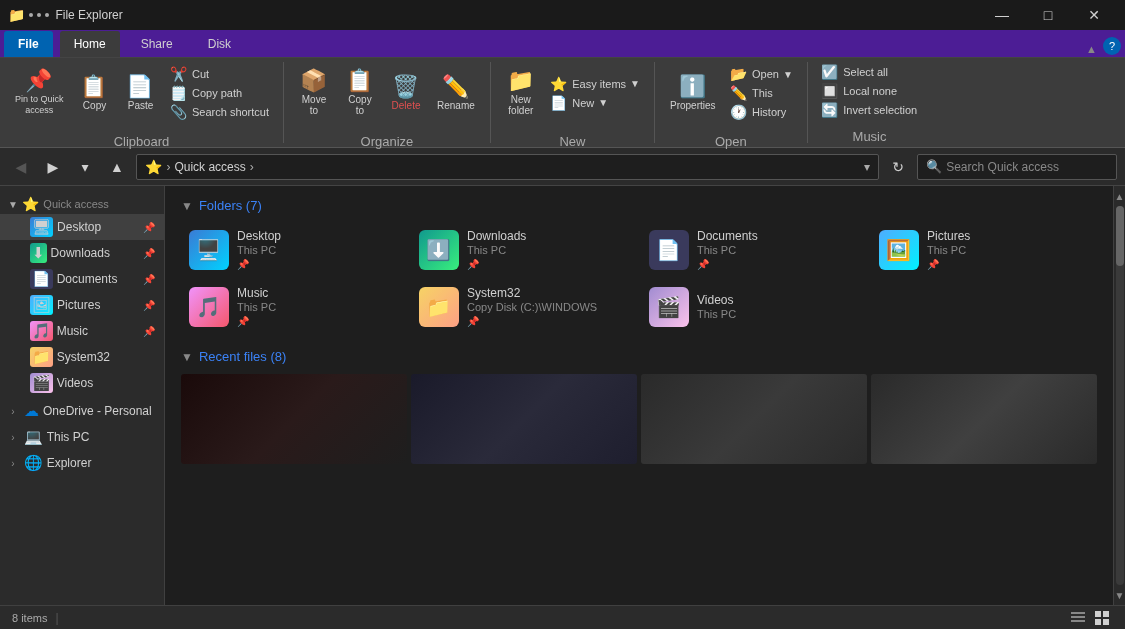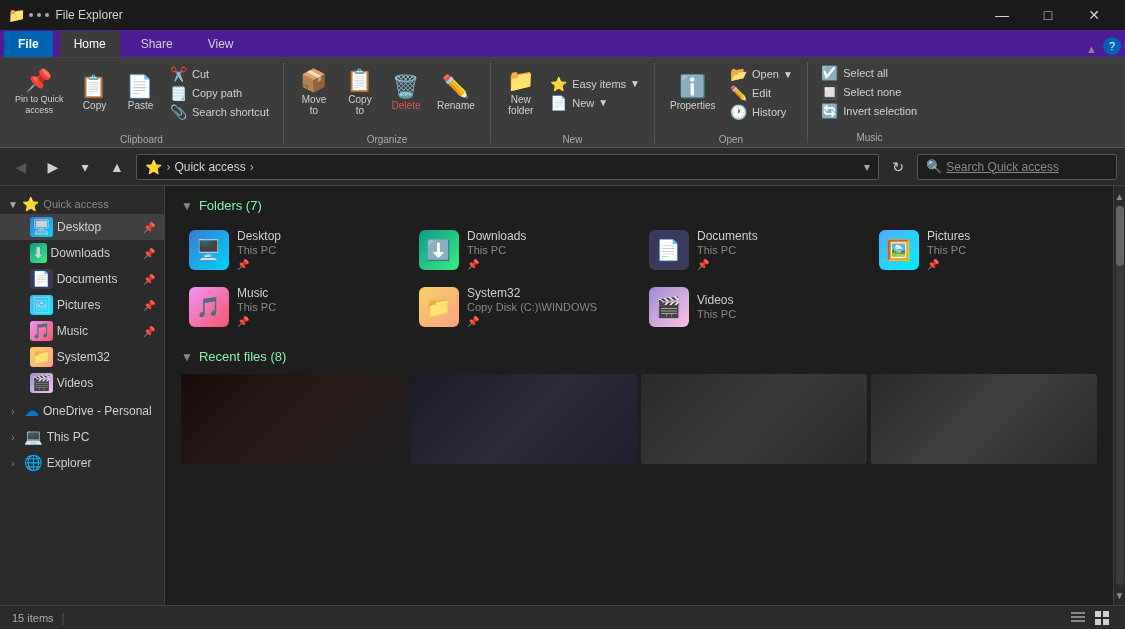--- a/index.html
+++ b/index.html
@@ -67,21 +67,21 @@
       border-right: 1px solid #555;
     }
     .ribbon-group:last-child { border-right: none; }
     .ribbon-group-content {
       flex: 1;
       display: flex;
       align-items: center;
       gap: 2px;
     }
     .ribbon-group-label {
-      font-size: 10px;
+      font-size: 13px;
       color: #aaa;
       margin-top: 10px;
     }
     .ribbon-btn {
       display: flex;
       flex-direction: column;
       align-items: center;
       justify-content: center;
       min-width: 44px;
       height: 62px;
@@ -168,21 +168,21 @@
       background: #1e1e1e;
       border: 1px solid #555;
       border-radius: 2px;
       display: flex;
       align-items: center;
       padding: 0 8px;
       gap: 4px;
       cursor: text;
     }
     .search-icon { color: #aaa; font-size: 13px; }
-    .search-placeholder { color: #888; font-size: 12px; text-decoration: underline; }
+    .search-placeholder { color: #888; font-size: 12px; }
 
     
     #main {
       display: flex;
       height: calc(629px - 30px - 28px - 90px - 38px - 24px);
     }
 
     
     #sidebar {
       width: 165px;
@@ -241,21 +241,21 @@
     #content::-webkit-scrollbar-thumb { background: #555; border-radius: 4px; }
 
     .section-header {
       display: flex;
       align-items: center;
       gap: 6px;
       margin-bottom: 10px;
       cursor: pointer;
     }
     .section-header-chevron { color: #888; font-size: 12px; }
-    .section-title { font-size: 13px; color: #86efac; }
+    .section-title { font-size: 13px; color: #3b82f6; }
 
     
     .folders-grid {
       display: grid;
       grid-template-columns: repeat(4, 1fr);
       gap: 4px;
       margin-bottom: 16px;
     }
     .folder-item {
       display: flex;
@@ -384,21 +384,21 @@
     <button class="win-btn">—</button>
     <button class="win-btn">□</button>
     <button class="win-btn close">✕</button>
   </div>
 </div>
 
 <div id="ribbon-tabs">
   <div class="ribbon-tab file">File</div>
   <div class="ribbon-tab active">Home</div>
   <div class="ribbon-tab">Share</div>
-  <div class="ribbon-tab">View</div>
+  <div class="ribbon-tab">Disk</div>
   <div style="flex:1"></div>
   <div style="display:flex;align-items:flex-end;gap:2px;padding-bottom:2px;">
     <button style="background:transparent;border:none;color:#888;font-size:11px;cursor:pointer;padding:0 4px;">▲</button>
     <button style="background:#0063b1;border:none;color:#fff;font-size:11px;cursor:pointer;padding:2px 5px;border-radius:50%;width:18px;height:18px;display:flex;align-items:center;justify-content:center;">?</button>
   </div>
 </div>
 
 <div id="ribbon">
 
   <div class="ribbon-group">
@@ -484,41 +484,41 @@
         <span>Properties</span>
       </div>
       <div class="ribbon-small-group">
         <div class="ribbon-btn-small">
           <span class="icon-sm">📂</span>
           <span>Open</span>
           <span style="font-size:10px;">▼</span>
         </div>
         <div class="ribbon-btn-small">
           <span class="icon-sm">✏️</span>
-          <span>Edit</span>
+          <span>This</span>
         </div>
         <div class="ribbon-btn-small">
           <span class="icon-sm">🕐</span>
           <span>History</span>
         </div>
       </div>
     </div>
     <span class="ribbon-group-label">Open</span>
   </div>
 
   <div class="ribbon-group">
     <div class="ribbon-group-content">
       <div class="ribbon-small-group">
         <div class="ribbon-btn-small">
           <span class="icon-sm">☑️</span>
           <span>Select all</span>
         </div>
         <div class="ribbon-btn-small">
           <span class="icon-sm">🔲</span>
-          <span>Select none</span>
+          <span>Local none</span>
         </div>
         <div class="ribbon-btn-small">
           <span class="icon-sm">🔄</span>
           <span>Invert selection</span>
         </div>
       </div>
     </div>
     <span class="ribbon-group-label">Music</span>
   </div>
 </div>
@@ -719,21 +719,21 @@
   <div id="scrollbar">
     <div class="scroll-arrow">▲</div>
     <div class="scroll-track">
       <div class="scroll-thumb"></div>
     </div>
     <div class="scroll-arrow">▼</div>
   </div>
 </div>
 
 <div id="status-bar">
-  <span class="status-text">15 items</span>
+  <span class="status-text">8 items</span>
   <span class="status-sep">|</span>
   <div class="status-view-btns">
     <div class="status-view-btn">
       <svg width="14" height="14" viewBox="0 0 14 14" fill="currentColor">
         <rect x="0" y="1" width="14" height="2"></rect>
         <rect x="0" y="5" width="14" height="2"></rect>
         <rect x="0" y="9" width="14" height="2"></rect>
       </svg>
     </div>
     <div class="status-view-btn active">

